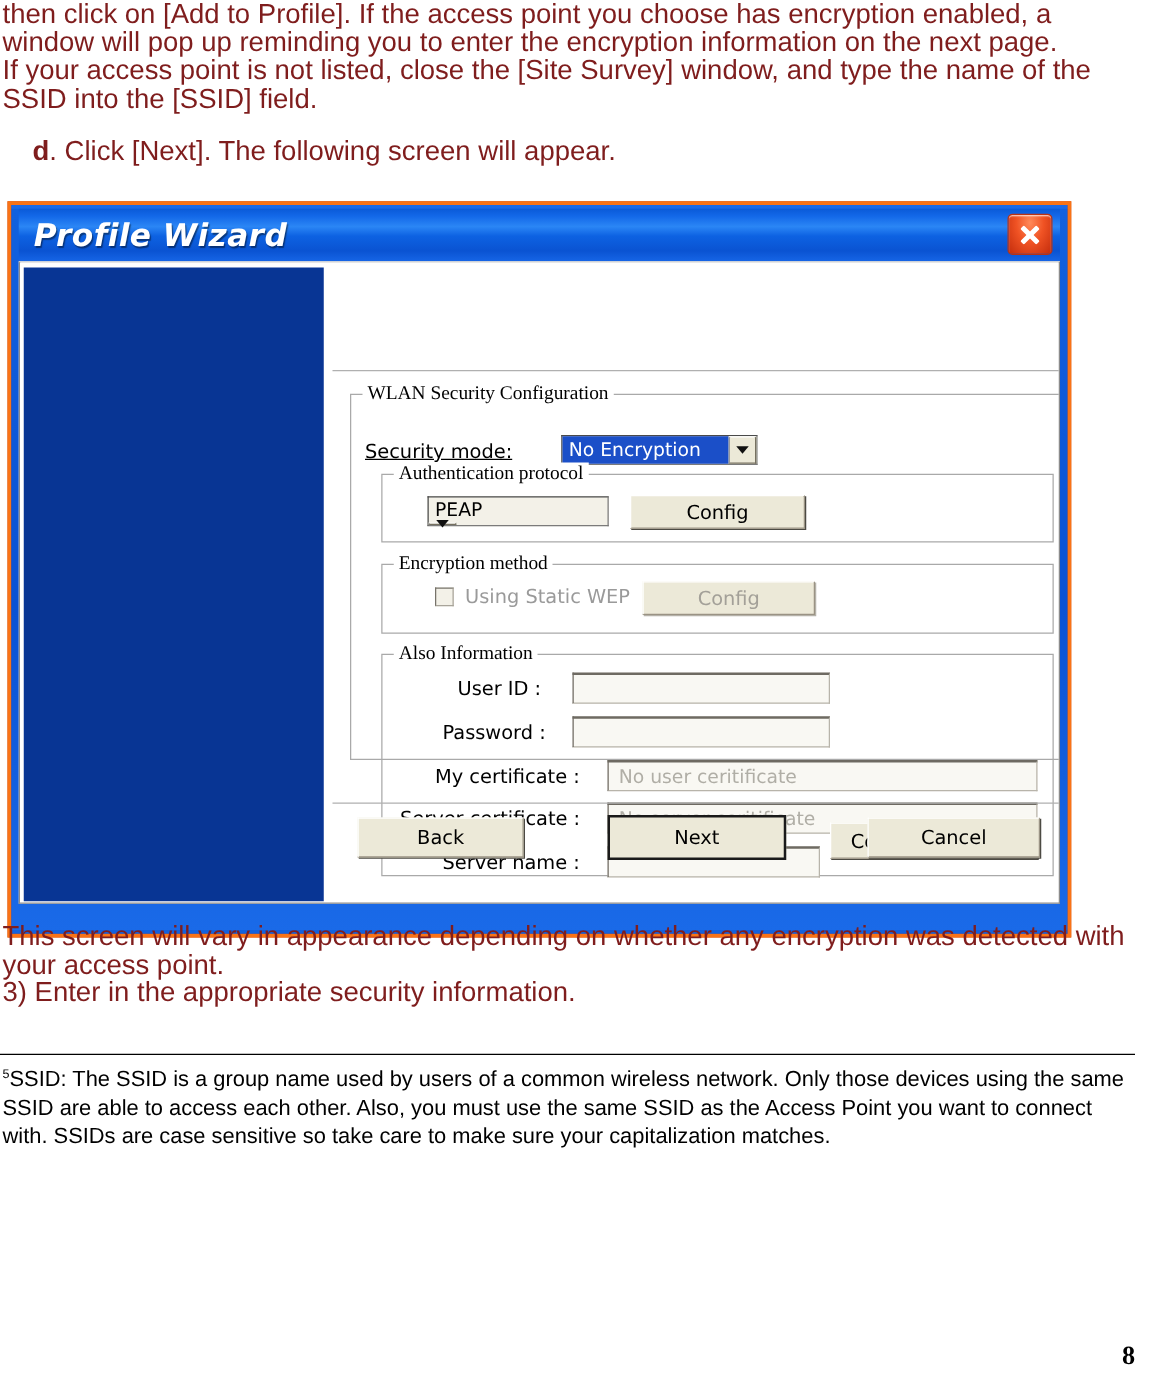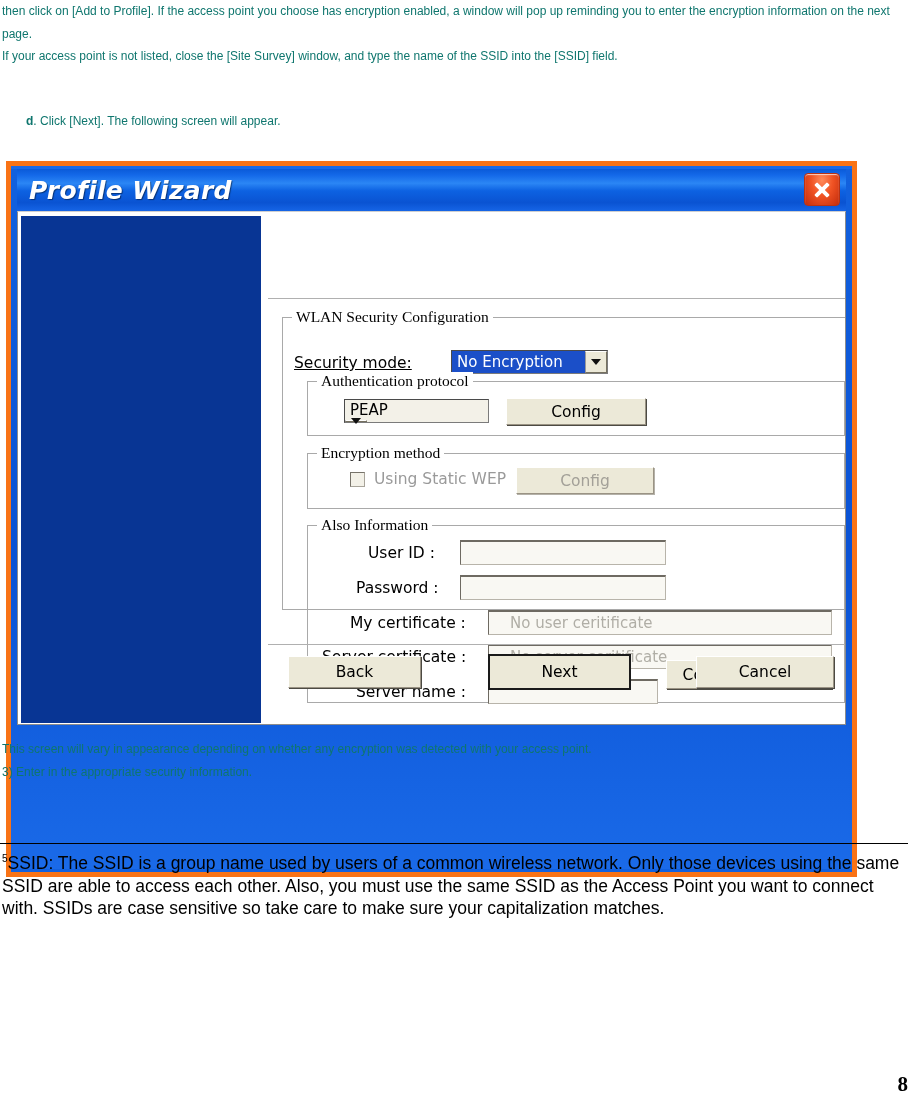--- a/index.html
+++ b/index.html
@@ -12,23 +12,23 @@
     height: 1101px;
     position: relative;
     font-family: "Liberation Sans", sans-serif;
     color: #000000;
     overflow: hidden;
   }
 
   
   .doc-text {
     position: absolute;
-    font-size: 12px;
+    font-size: 22px;
     line-height: 22.5px;
-    color: #0f766e;
+    color: #7f1d1d;
     white-space: pre-wrap;
   }
   #intro-para   { left: 2px;  top: 0px;   width: 912px; }
   #step-d       { left: 26px; top: 110px; width: 880px; font-weight: normal; }
   #step-d b     { font-weight: bold; }
   #after-para   { left: 2px;  top: 738px; width: 906px; }
 
   hr.footnote-rule {
     position: absolute;
     left: 0;
@@ -62,23 +62,23 @@
     font-weight: bold;
     font-size: 21px;
   }
 
   
   #dialog {
     position: absolute;
     left: 6px;
     top: 161px;
     width: 851px;
-    height: 716px;
+    height: 589px;
     background: #c2410c;
-    border: 5px solid #f97316;
+    border: 3px solid #f97316;
     box-sizing: border-box;
     padding: 0;
     font-family: "Liberation Sans", sans-serif;
   }
   #dialog-frame {
     position: absolute;
     left: 0; top: 0;
     width: 100%;
     height: 100%;
     box-sizing: border-box;
@@ -295,21 +295,21 @@
   .textinput {
     position: absolute;
     box-sizing: border-box;
     height: 25px;
     background: #f9f8f3;
     border: 1px solid #b8b4aa;
     border-top: 2px solid #6e6a62;
     border-left: 1px solid #6e6a62;
     display: flex;
     align-items: center;
-    padding-left: 21px;
+    padding-left: 8px;
     font-size: 15px;
     font-family: "DejaVu Sans", sans-serif;
     color: #000;
     overflow: hidden;
     white-space: nowrap;
   }
   .textinput.placeholder { color: #b0aea6; }
 
   #inp-userid      { left: 152px; top: 14px;  width: 206px; }
   #inp-password    { left: 152px; top: 49px;  width: 206px; }

